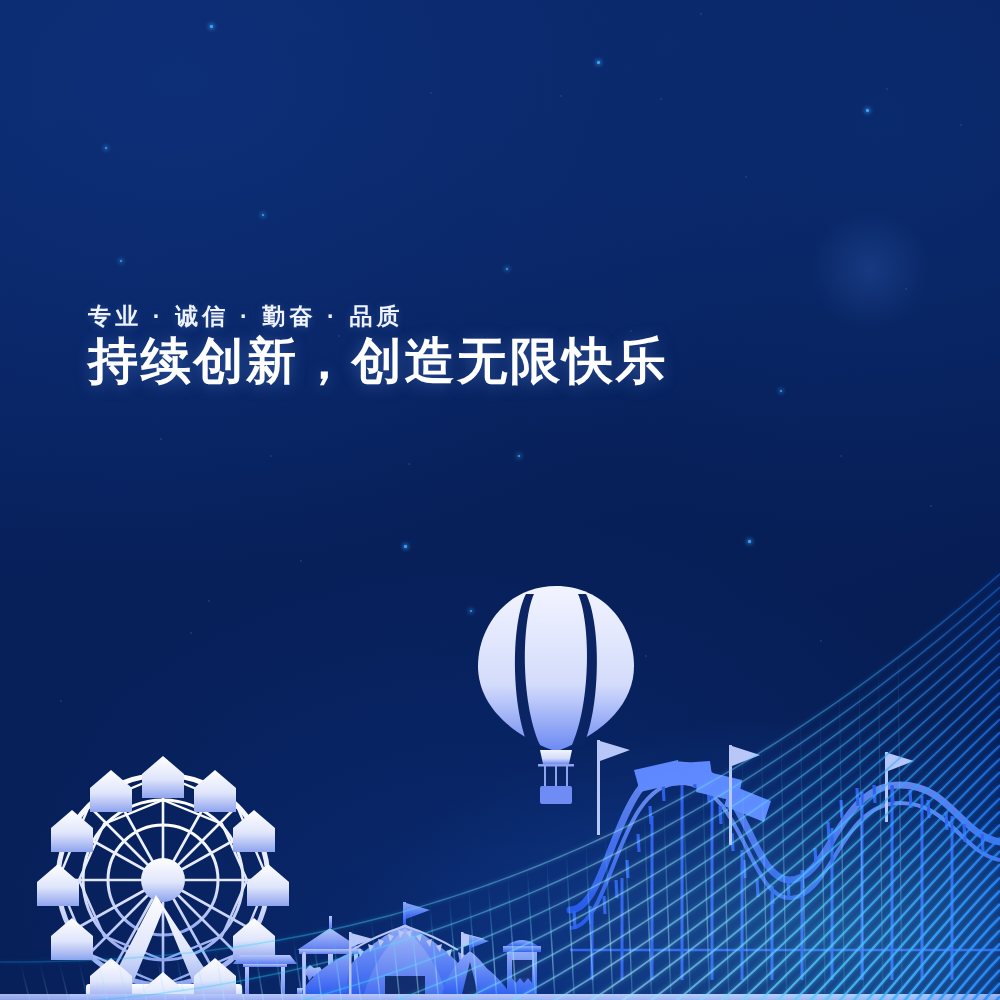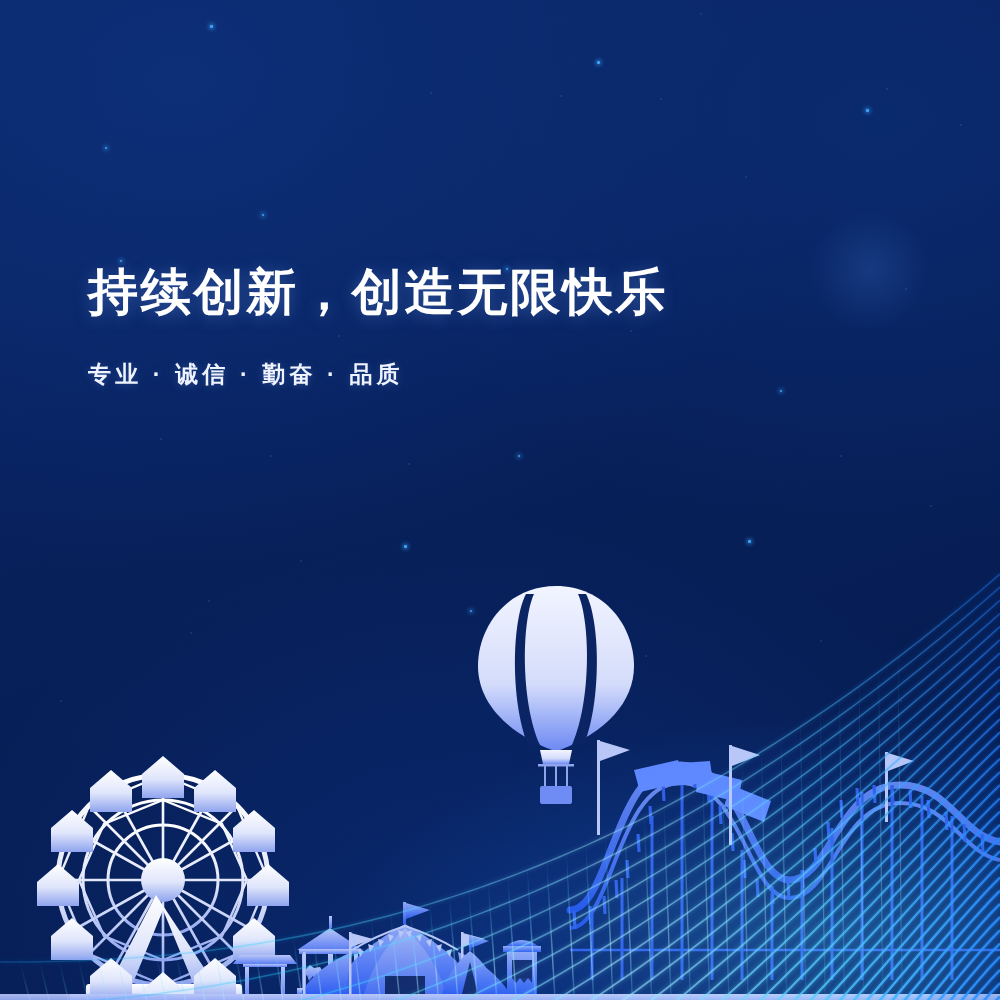--- a/index.html
+++ b/index.html
@@ -86,22 +86,22 @@
       <i class="star dim" style="left:560px;top:95px;width:2px;height:2px;opacity:0.45"></i>
       <i class="star dim" style="left:270px;top:455px;width:2px;height:2px;opacity:0.45"></i>
       <i class="star sq" style="left:120px;top:260px;width:2px;height:2px;opacity:0.95"></i>
       <i class="star dim" style="left:630px;top:330px;width:2px;height:2px;opacity:0.45"></i>
       <i class="star dim" style="left:820px;top:640px;width:2px;height:2px;opacity:0.45"></i>
       <i class="star dim" style="left:900px;top:700px;width:2px;height:2px;opacity:0.45"></i>
       <i style="position:absolute;left:810px;top:210px;width:120px;height:120px;border-radius:50%;background:radial-gradient(circle,rgba(90,150,255,.17),rgba(0,0,0,0) 70%);"></i>
     </div>
 
   <div id="copy">
+    <div id="subtitle">专业 · 诚信 · 勤奋 · 品质</div>
     <div id="title">持续创新，创造无限快乐</div>
-    <div id="subtitle">专业 · 诚信 · 勤奋 · 品质</div>
   </div>
 
   <svg id="skyline" viewBox="0 0 1000 420" preserveAspectRatio="none">
     <defs>
       <linearGradient id="gLight" x1="0" y1="0" x2="0" y2="1">
         <stop offset="0%" stop-color="#ffffff"></stop>
         <stop offset="55%" stop-color="#dfe5fb"></stop>
         <stop offset="100%" stop-color="#8fa4ef"></stop>
       </linearGradient>
       <linearGradient id="gBalloon" x1="0" y1="0" x2="0" y2="1">

